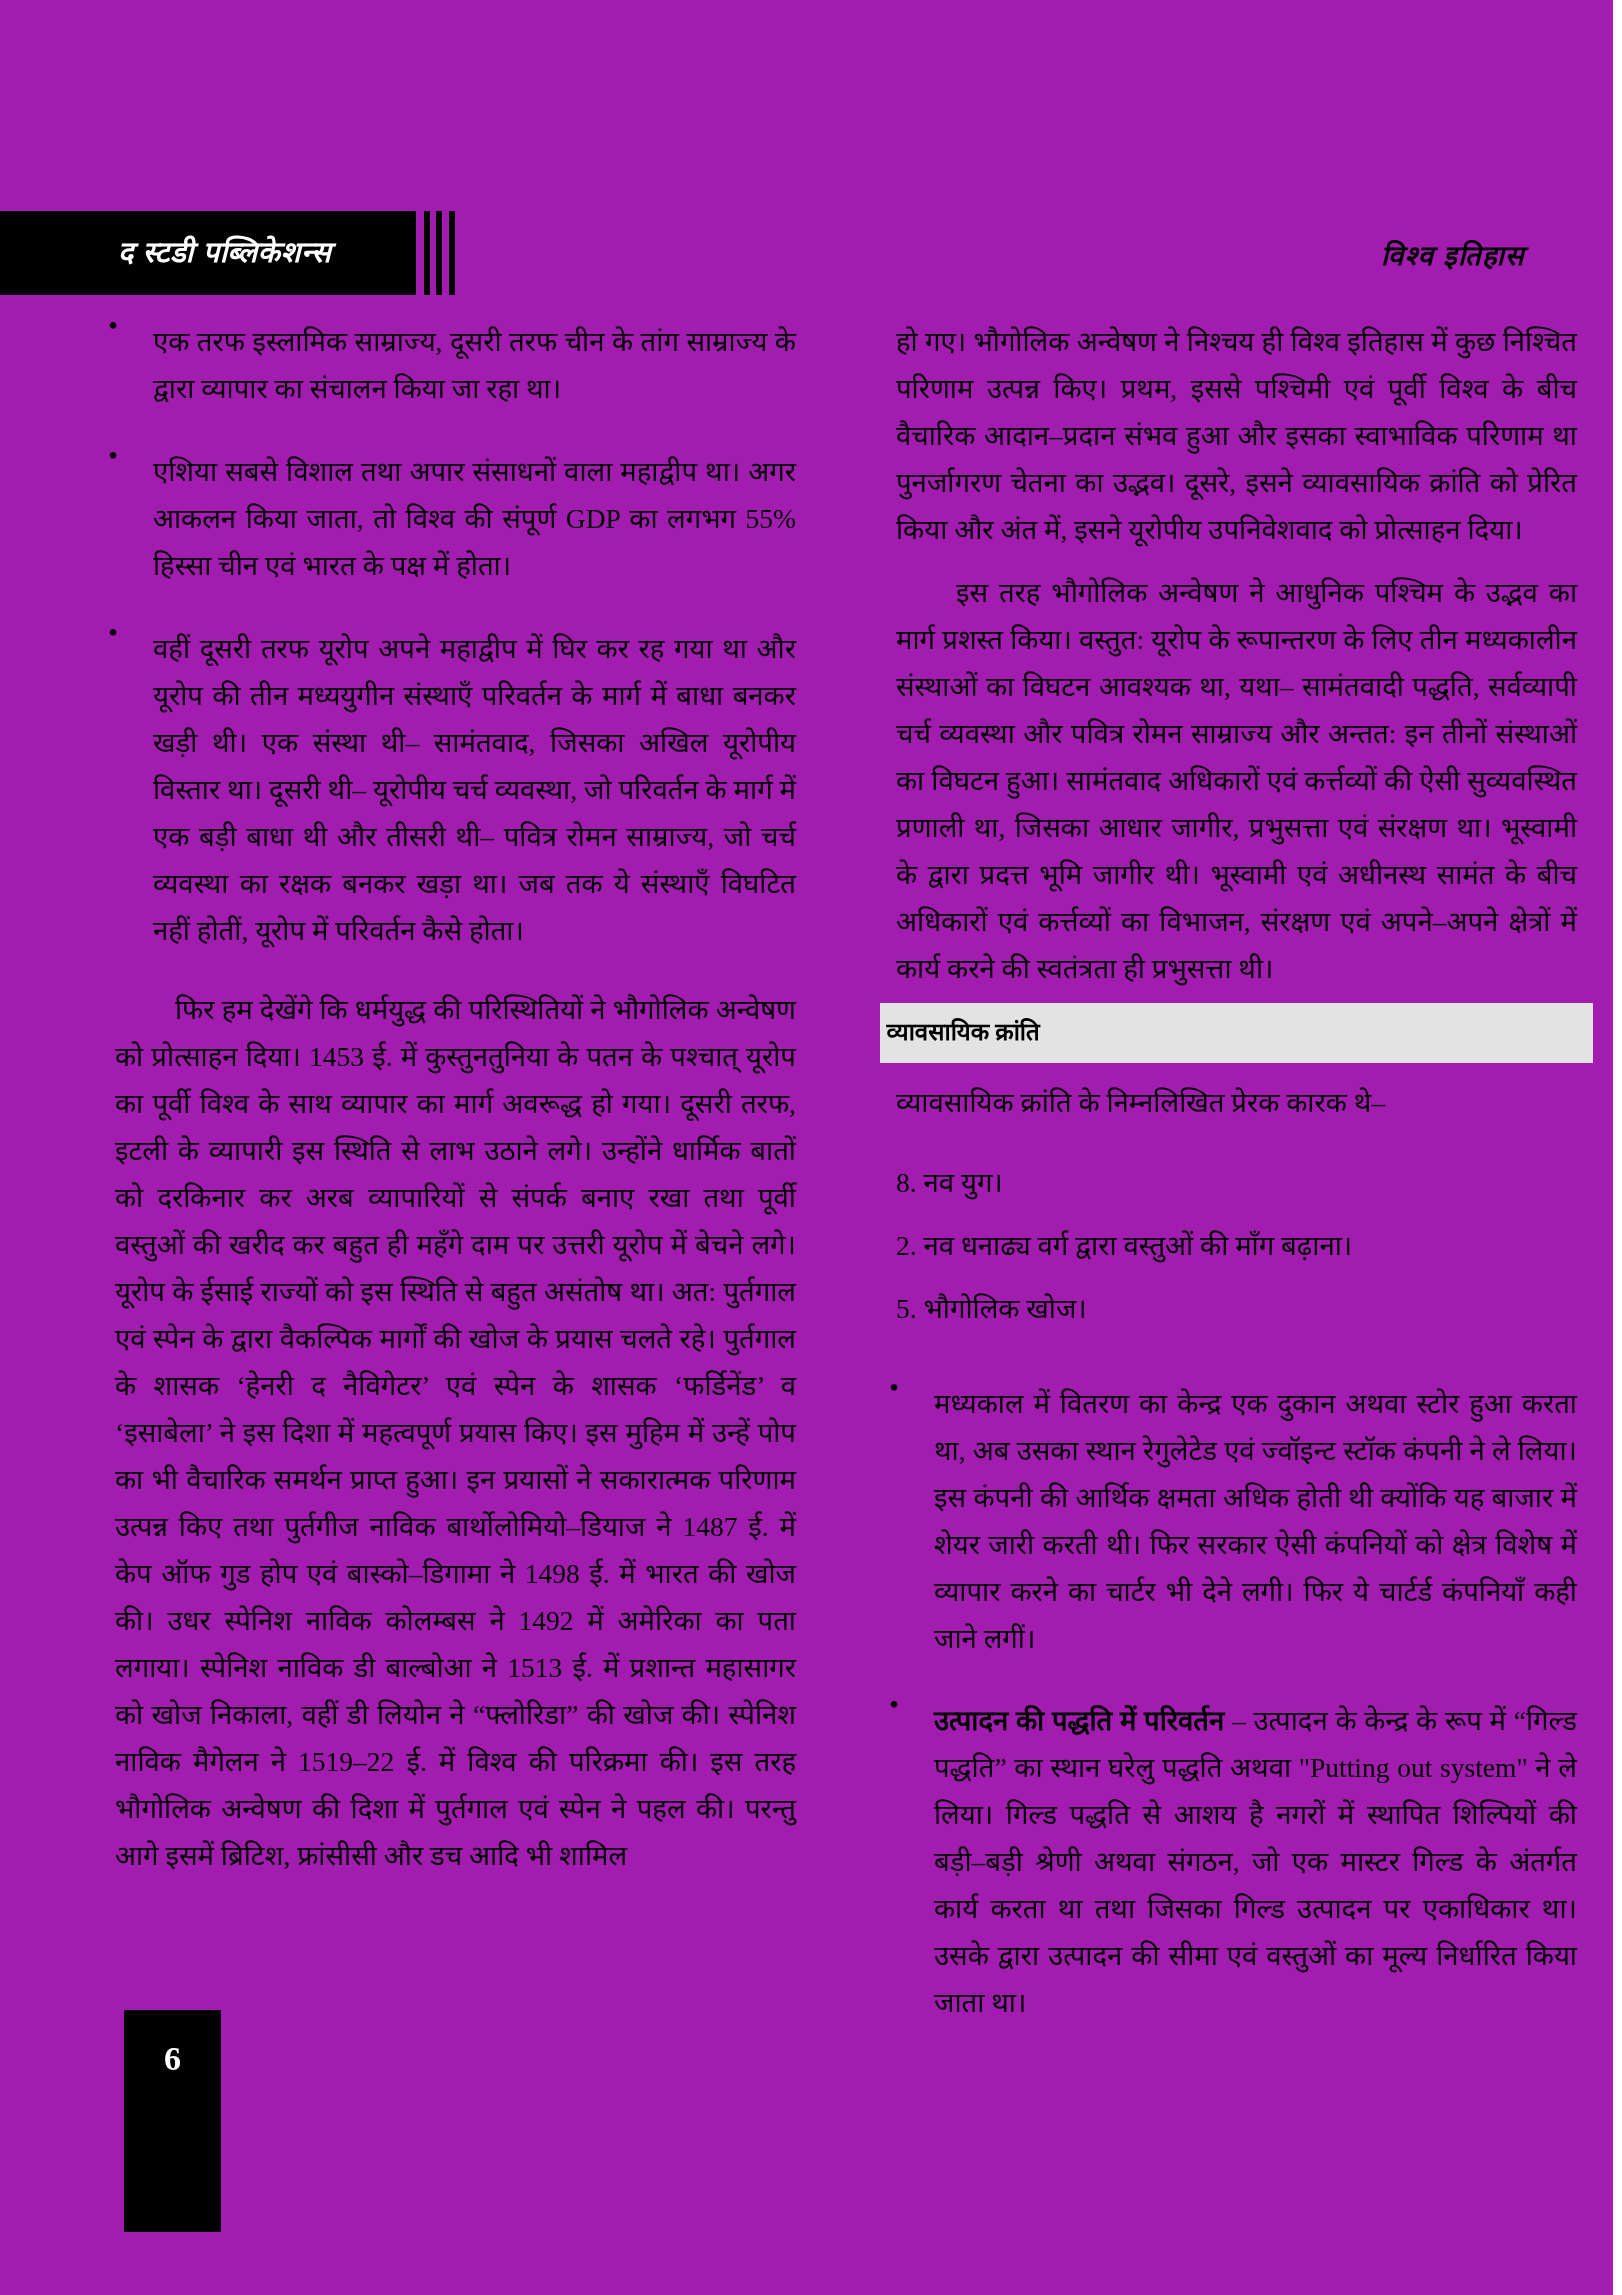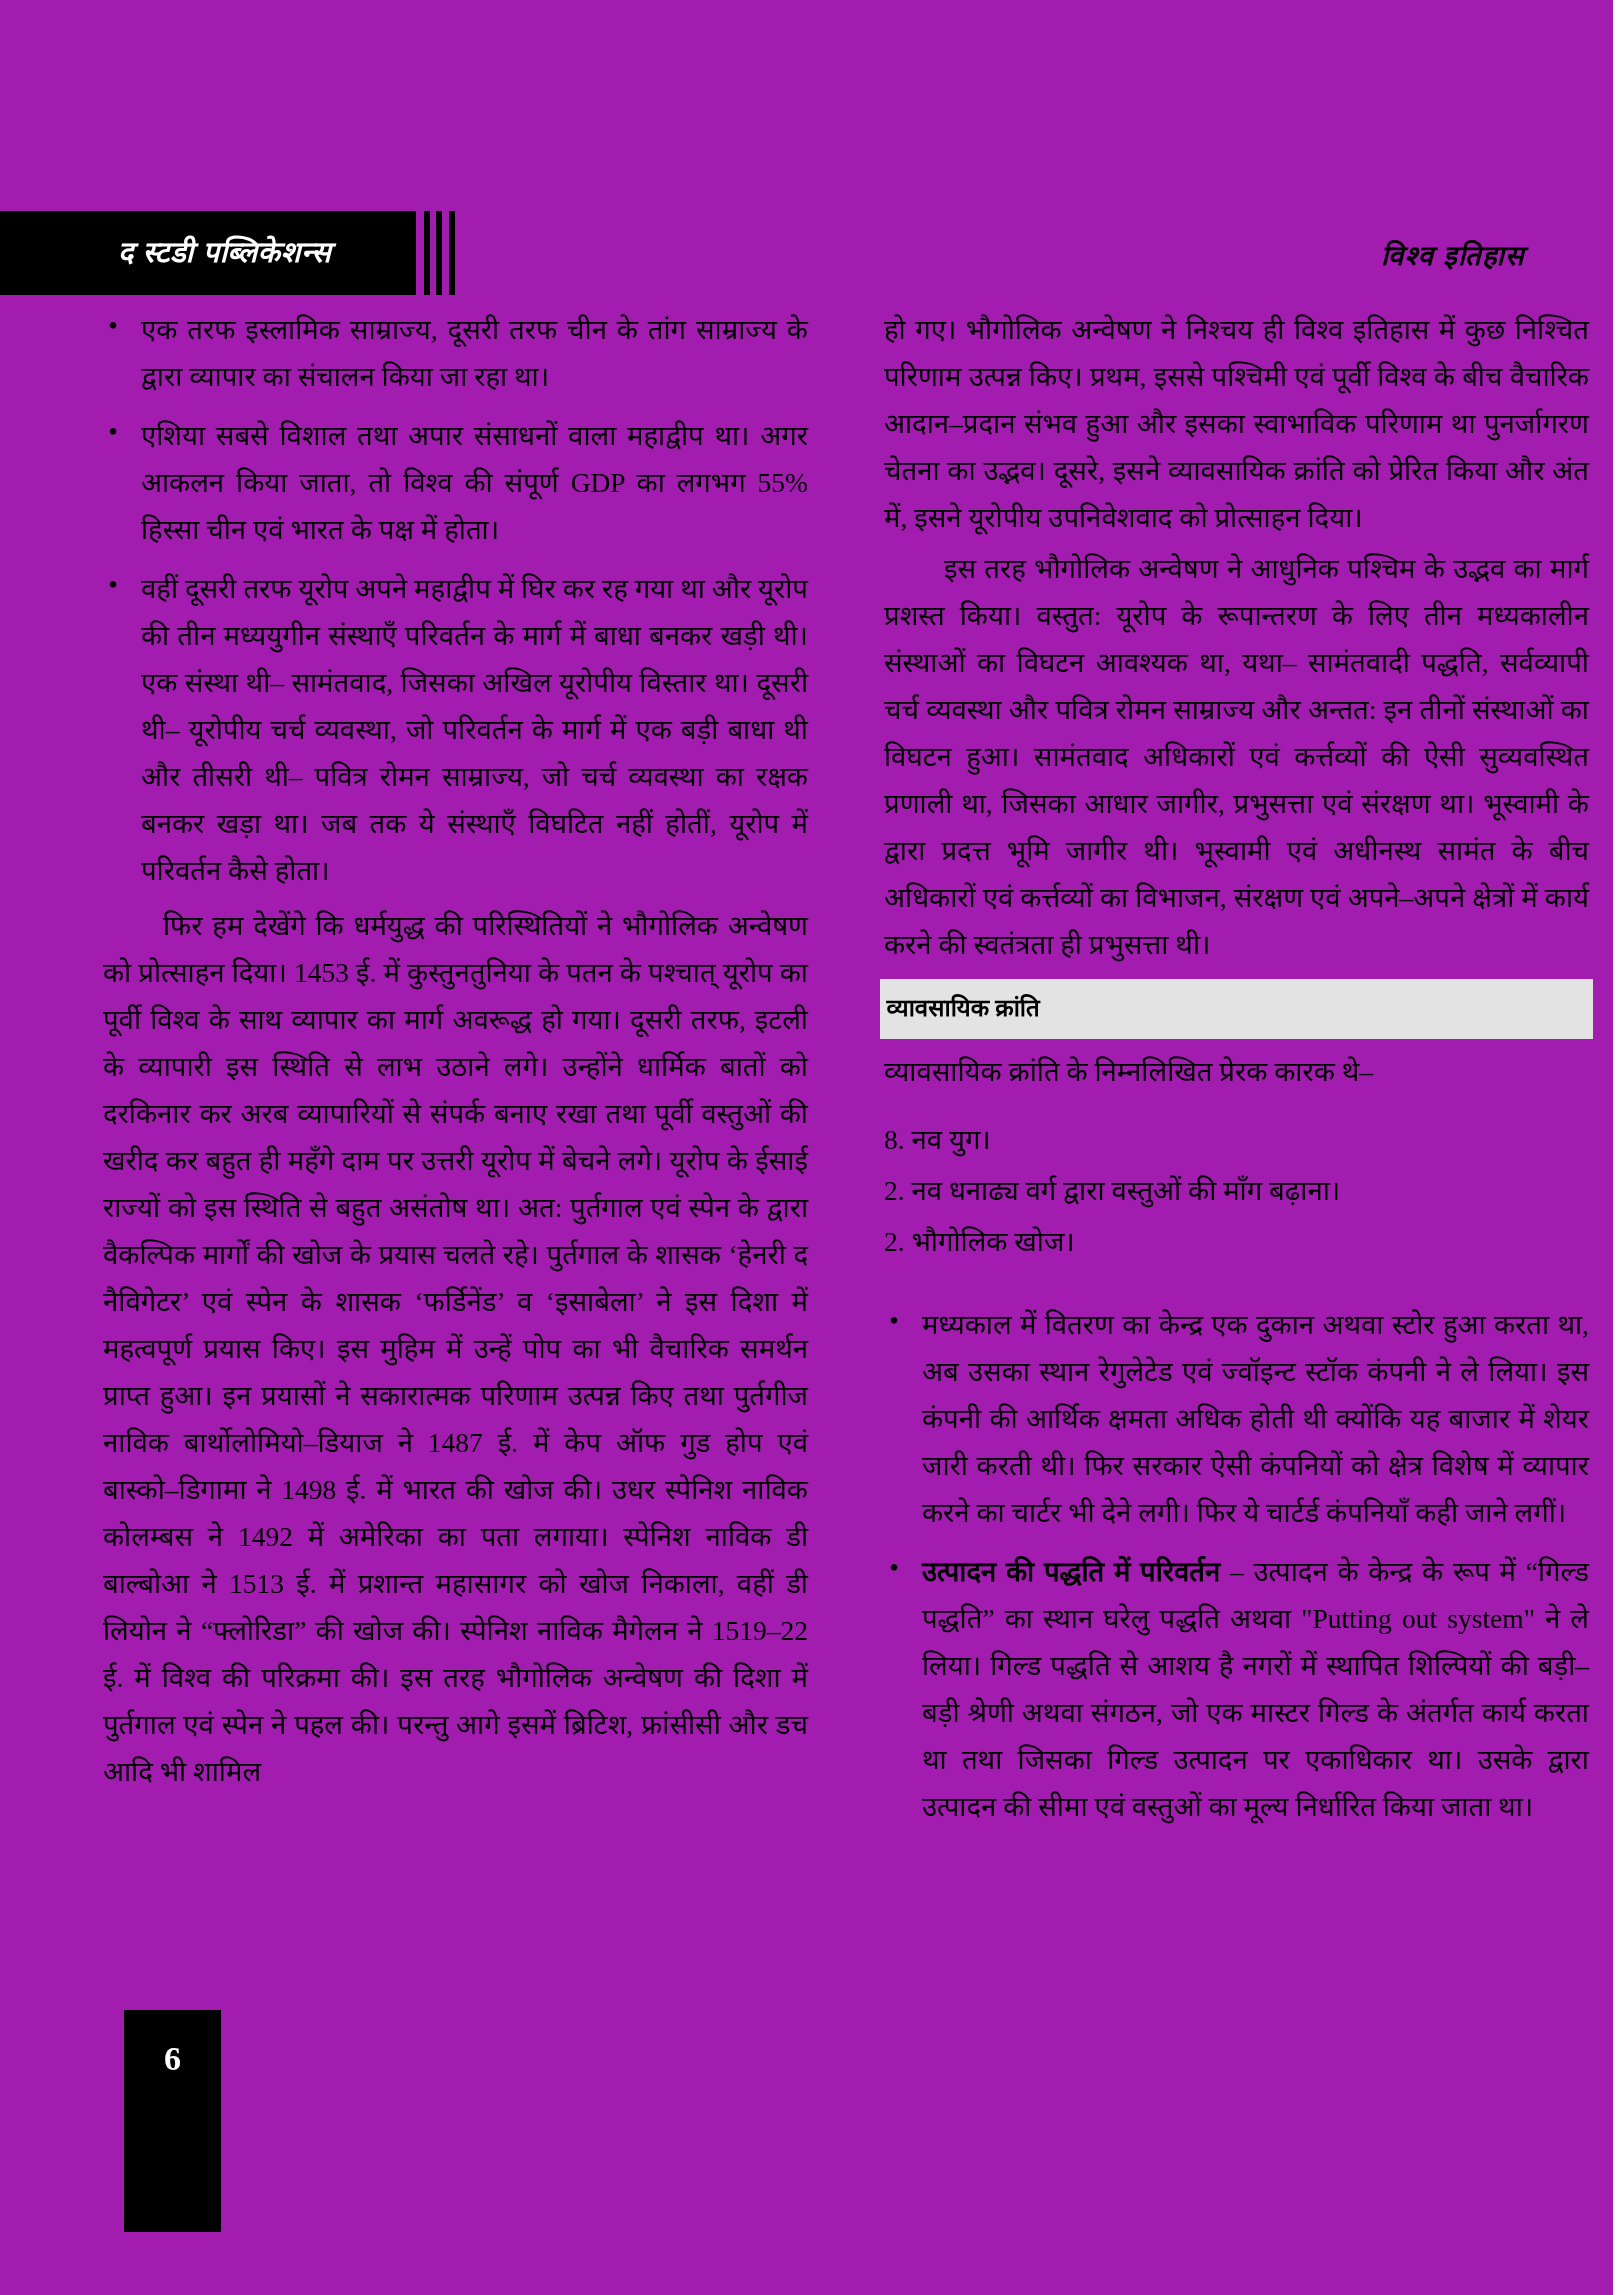--- a/index.html
+++ b/index.html
@@ -92,21 +92,21 @@
 
   
   .para,
   .bullet-text,
   .numitem {
     font-size: 27.5px;
     line-height: 47px;
     color: #000000;
     text-align: justify;
     text-justify: inter-word;
-    margin: 4px;
+    margin: 16px;
     hyphens: none;
   }
   .para {
     text-indent: 60px;
     margin-bottom: 2.6px;
   }
   .para.noindent { text-indent: 0; }
 
   .bullets { margin: 0; padding: 0; list-style: none; }
   .bullet {
@@ -211,21 +211,21 @@
 
       <div class="section-heading">व्यावसायिक क्रांति</div>
 
       <p class="para noindent">व्यावसायिक क्रांति के निम्नलिखित प्रेरक कारक थे–</p>
 
       <div class="spacer-sm"></div>
 
       <ol class="numlist">
         <li class="numitem">8. नव युग।</li>
         <li class="numitem">2. नव धनाढ्य वर्ग द्वारा वस्तुओं की माँग बढ़ाना।</li>
-        <li class="numitem">2. भौगोलिक खोज।</li>
+        <li class="numitem">5. भौगोलिक खोज।</li>
       </ol>
 
       <div class="spacer-sm"></div>
 
 
       <div class="spacer-sm"></div>
 
       <ul class="bullets">
         <li class="bullet">
           <span class="bullet-marker">•</span>

